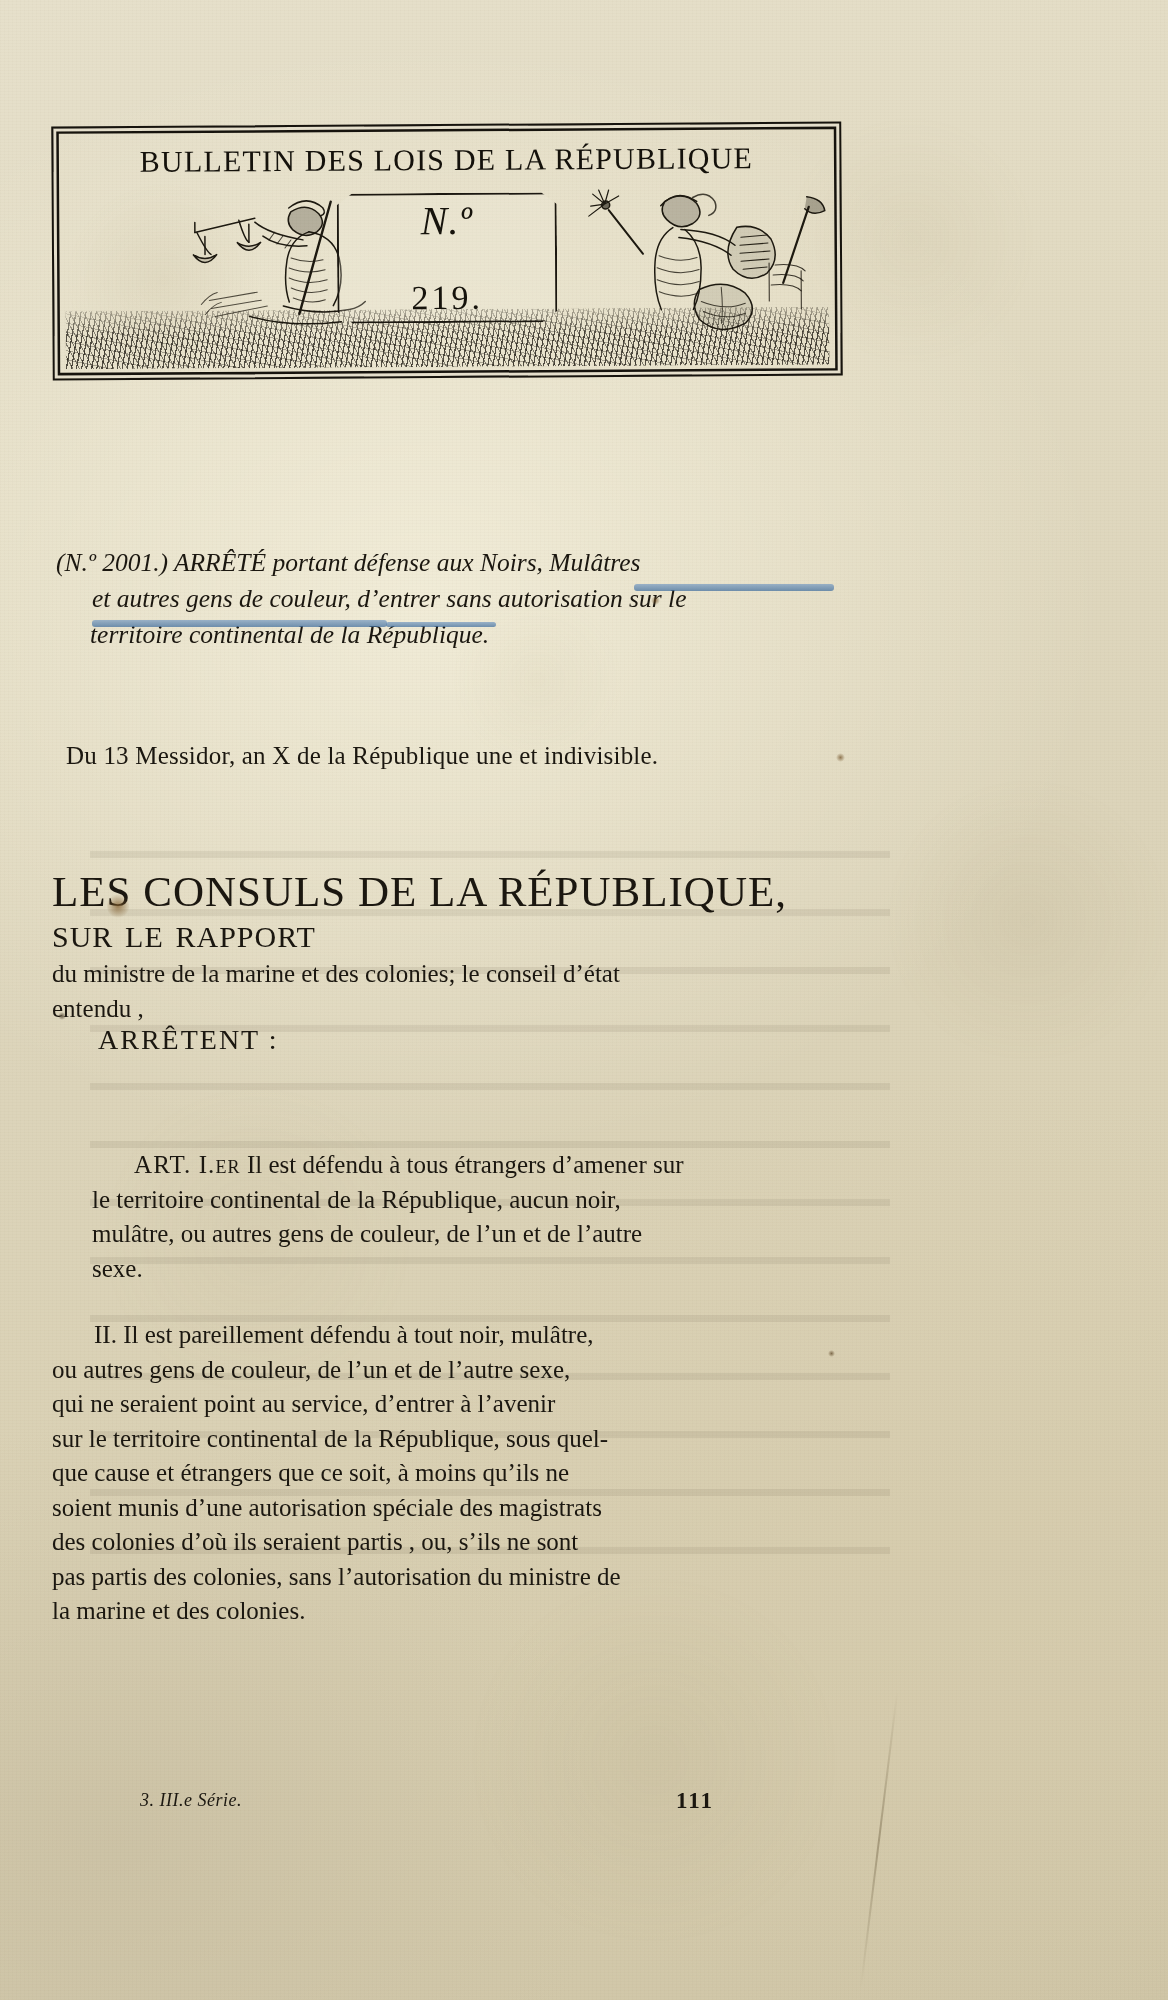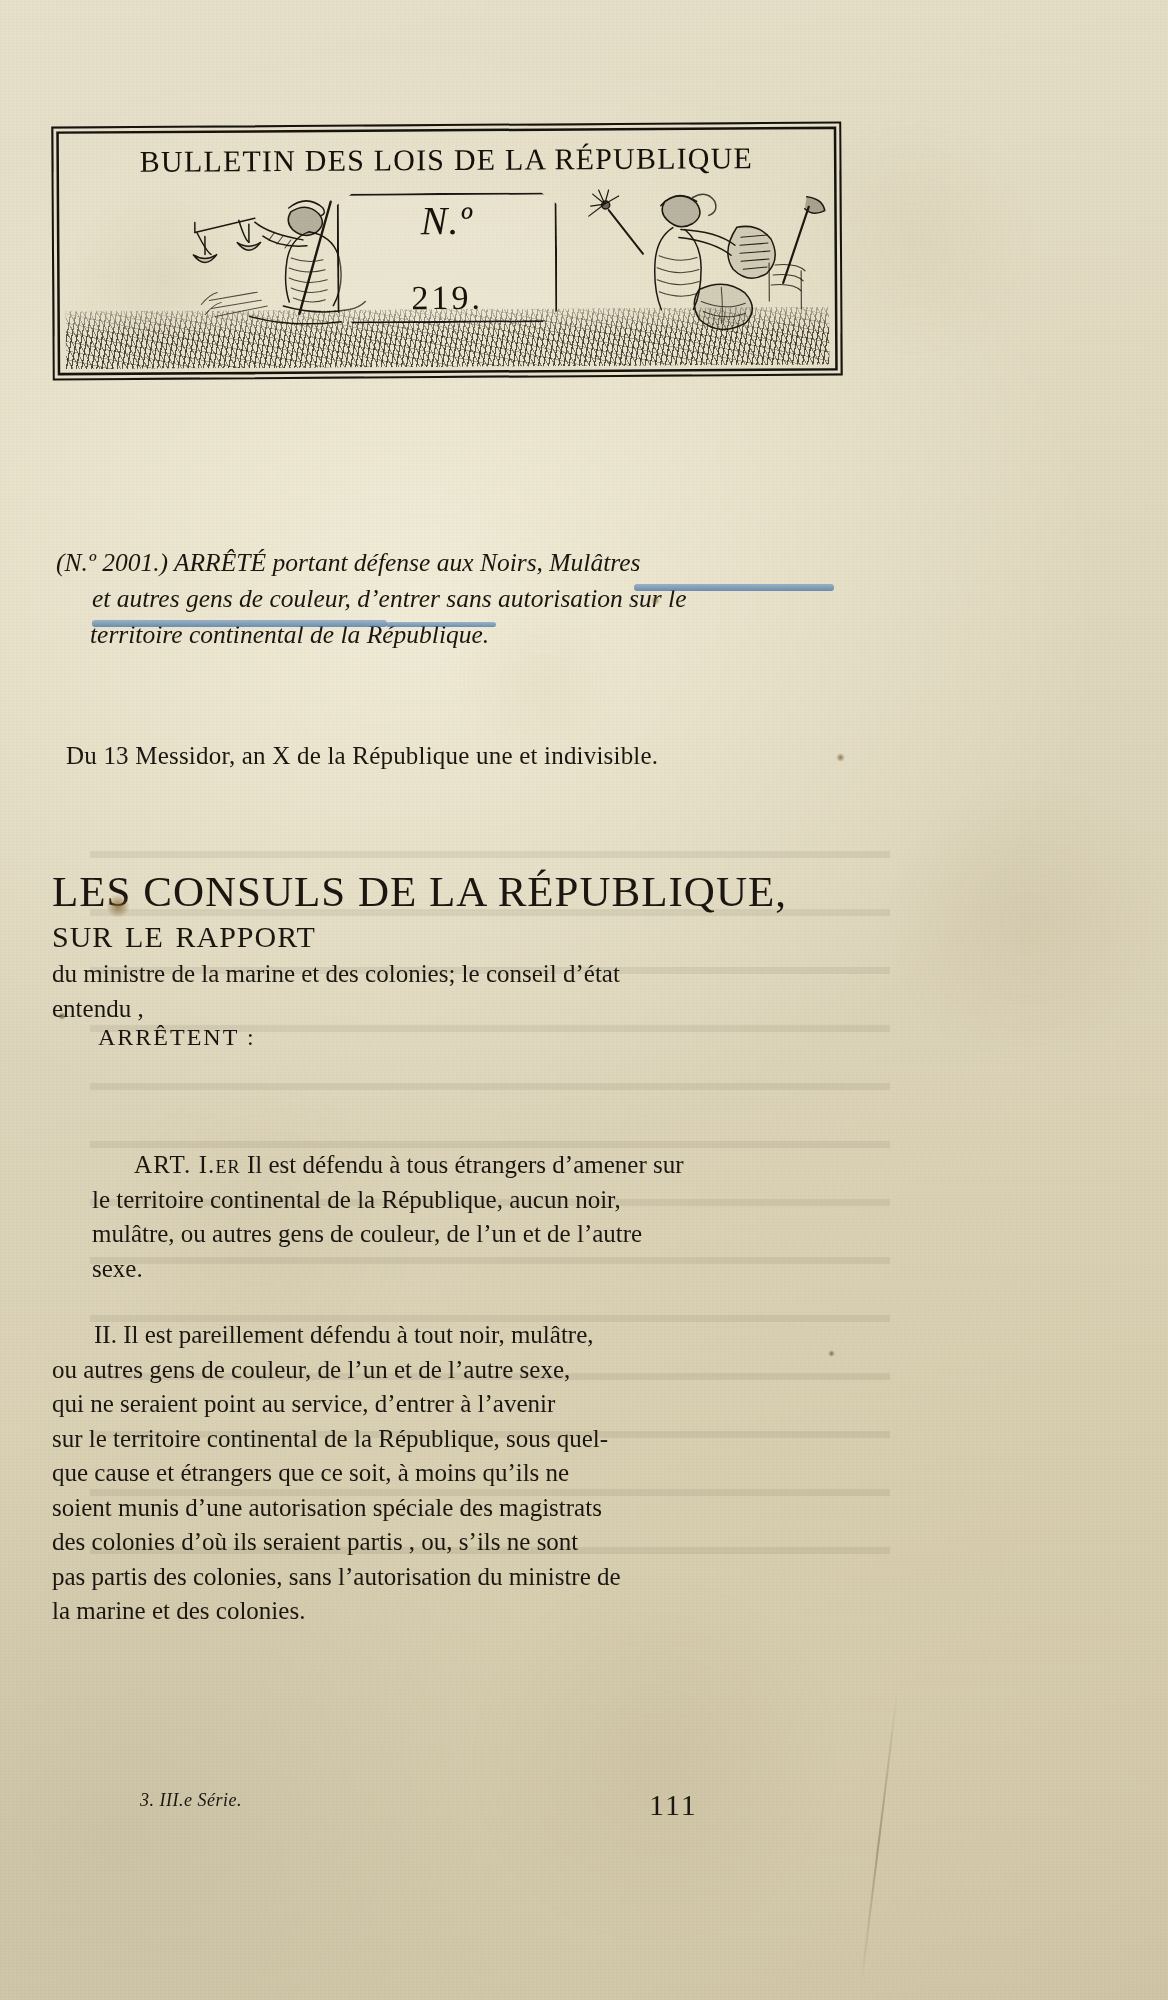--- a/index.html
+++ b/index.html
@@ -117,36 +117,36 @@
   }
 
   #consuls{
     left:52px;top:0;width:800px;
     font-size:25px;line-height:35px;
   }
   .sc{font-variant:small-caps;letter-spacing:1.1px;}
   .dropcap{font-size:43px;letter-spacing:1px;}
 
   #arretent{
-    left:98px;width:700px;font-size:24px;letter-spacing:2px;
+    left:98px;width:700px;font-size:28px;letter-spacing:2px;
   }
 
   .article{
     left:52px;width:800px;
     font-size:25px;line-height:34.5px;
     text-align:justify;
     text-justify:inter-word;
   }
   .article .indent{display:inline-block;width:42px;}
 
   #footer-left{
     left:140px;font-style:italic;font-size:18px;letter-spacing:.5px;
   }
   #footer-right{
-    left:649px;font-size:30px;letter-spacing:2px;
+    left:676px;font-size:23px;letter-spacing:2px;font-weight:bold;
   }
 
   
   .blue-mark{
     position:absolute;height:7px;border-radius:3px;
     background:linear-gradient(180deg,#7b9ec4,#3f6d9e);
     opacity:.72;filter:blur(.6px);pointer-events:none;
   }
   
   .spot{position:absolute;border-radius:50%;pointer-events:none;}

